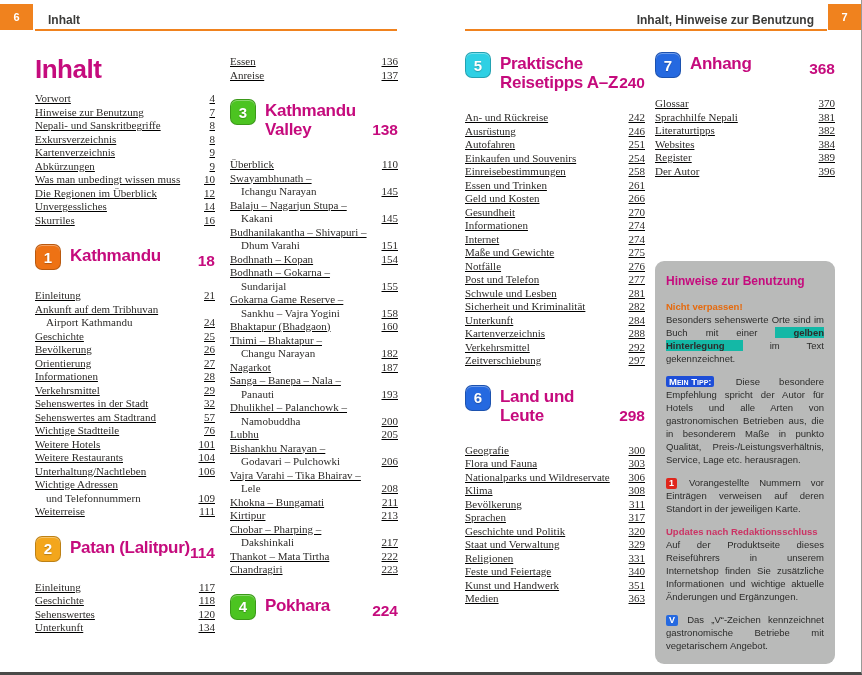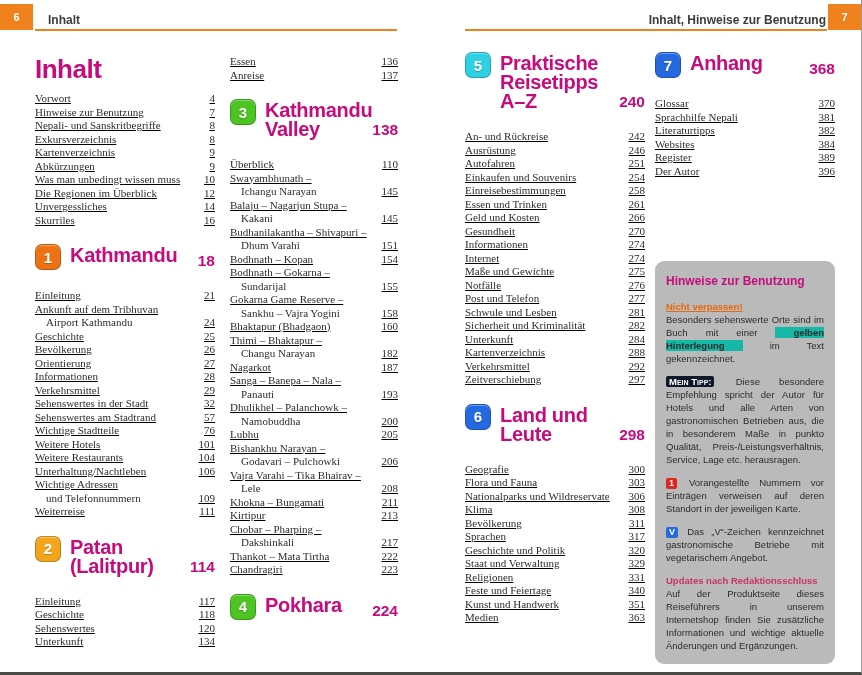--- a/index.html
+++ b/index.html
@@ -19,21 +19,21 @@
     font-weight:bold; font-size:11px;
     display:flex; align-items:center; justify-content:center;
   }
   .pagenum-box.left { left:0; }
   .pagenum-box.right { right:0; }
   .head-title {
     position:absolute; top:13px;
     font-weight:bold; font-size:12px; color:#3b3b39;
   }
   .head-title.left { left:48px; }
-  .head-title.right { right:35px; }
+  .head-title.right { right:47px; }
   .head-rule {
     position:absolute; top:29px; height:2px; width:362px;
     background:var(--orange);
   }
   .head-rule.left { left:35px; }
   .head-rule.right { left:465px; }
   
   .col { position:absolute; }
   .col-0 { left:35px;  top:55px; width:180px; }
   .col-1 { left:230px; top:55px; width:168px; }
@@ -59,52 +59,52 @@
   .col > .section-head:first-child { margin-top:0; }
   .section-badge {
     flex:none; width:26px; height:26px; margin-right:9px;
     border-radius:7px; border:1px solid rgba(0,0,0,0.22);
     color:#fff; font-weight:bold; font-size:15px;
     display:flex; align-items:center; justify-content:center;
     text-shadow:0 1px 1px rgba(0,0,0,0.25);
     box-shadow:inset 0 1px 0 rgba(255,255,255,0.35);
   }
   .section-title {
-    flex:1; font-weight:bold; font-size:20px; line-height:19px;
+    flex:1; font-weight:bold; font-size:17px; line-height:19px;
     color:var(--magenta); padding-top:2px; letter-spacing:-0.3px;
   }
   .section-page {
     flex:none; align-self:flex-end; font-weight:bold;
     font-size:15.5px; line-height:19px; color:var(--magenta);
   }
   
   .info-box {
     margin-top:83px; background:#b9bab9; border-radius:9px;
     padding:13px 11px 12px;
   }
   .info-title {
     color:var(--magenta); font-weight:bold; font-size:12px;
     margin-bottom:12px;
   }
   .info-para { margin-bottom:10px; }
   .info-para:last-child { margin-bottom:0; }
   .box-heading { font-weight:bold; font-size:9.5px; line-height:13px; }
-  .box-heading.orange { color:#e66a0d;text-decoration:underline; }
+  .box-heading.orange { color:#e66a0d; }
   .box-heading.magenta { color:#cb3364; }
   .info-body {
     font-size:9.5px; line-height:13px; color:#2c2c2b;
     text-align:justify;
   }
   .seg.highlight { background:#14b8a6; font-weight:bold; padding:0 18px; }
   .inline-badge {
     display:inline-block; color:#fff; font-weight:bold;
     border-radius:2px; padding:0 3px; line-height:11px; font-size:9px;
     margin-right:2px; vertical-align:baseline;
   }
-  .inline-badge.tip { background:#0f172a; font-variant:small-caps; font-size:9.5px; }
+  .inline-badge.tip { background:#1d4ed8; font-variant:small-caps; font-size:9.5px; }
   .inline-badge.map { background:#e0261c; }
   .inline-badge.veg { background:#2569e0; }
 </style>
 </head>
 <body style="--magenta: #c50b7d; --orange: #f0821e;">
 
 <div class="pagenum-box left">
   <span>6</span>
 </div>
 <div class="head-title left">Inhalt</div>
@@ -533,20 +533,20 @@
         <div class="box-heading orange">Nicht verpassen!</div>
         <div class="info-body"><span class="seg">Besonders sehenswerte Orte sind im Buch mit einer </span><span class="seg highlight">gelben Hinterlegung</span><span class="seg"> im Text gekennzeichnet.</span></div>
       </div>
       <div class="info-para">
         <div class="info-body"><span class="inline-badge tip">Mein Tipp:</span><span class="seg"> Diese besondere Empfehlung spricht der Autor für Hotels und alle Arten von gastronomischen Betrieben aus, die in besonderem Maße in punkto Qualität, Preis-/Leistungsverhältnis, Service, Lage etc. herausragen.</span></div>
       </div>
       <div class="info-para">
         <div class="info-body"><span class="inline-badge map">1</span><span class="seg"> Vorangestellte Nummern vor Einträgen verweisen auf deren Standort in der jeweiligen Karte.</span></div>
       </div>
       <div class="info-para">
-        <div class="info-body"><span class="inline-badge veg">V</span><span class="seg"> Das „V“-Zeichen kennzeichnet gastronomische Betriebe mit vegetarischem Angebot.</span></div>
-      </div>
-      <div class="info-para">
         <div class="box-heading magenta">Updates nach Redaktionsschluss</div>
         <div class="info-body"><span class="seg">Auf der Produktseite dieses Reiseführers in unserem Internetshop finden Sie zusätzliche Informationen und wichtige aktuelle Änderungen und Ergänzungen.</span></div>
+      </div>
+      <div class="info-para">
+        <div class="info-body"><span class="inline-badge veg">V</span><span class="seg"> Das „V“-Zeichen kennzeichnet gastronomische Betriebe mit vegetarischem Angebot.</span></div>
       </div>
     </div>
   </div>
 
 </body></html>

